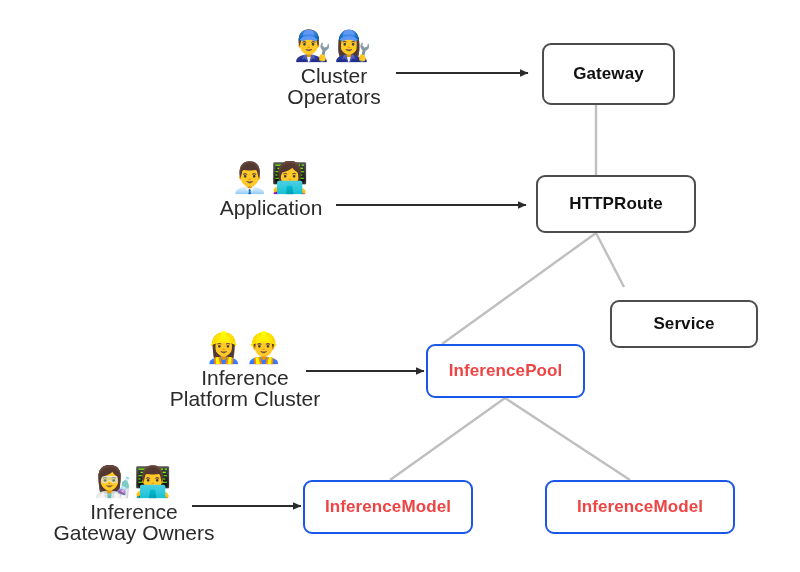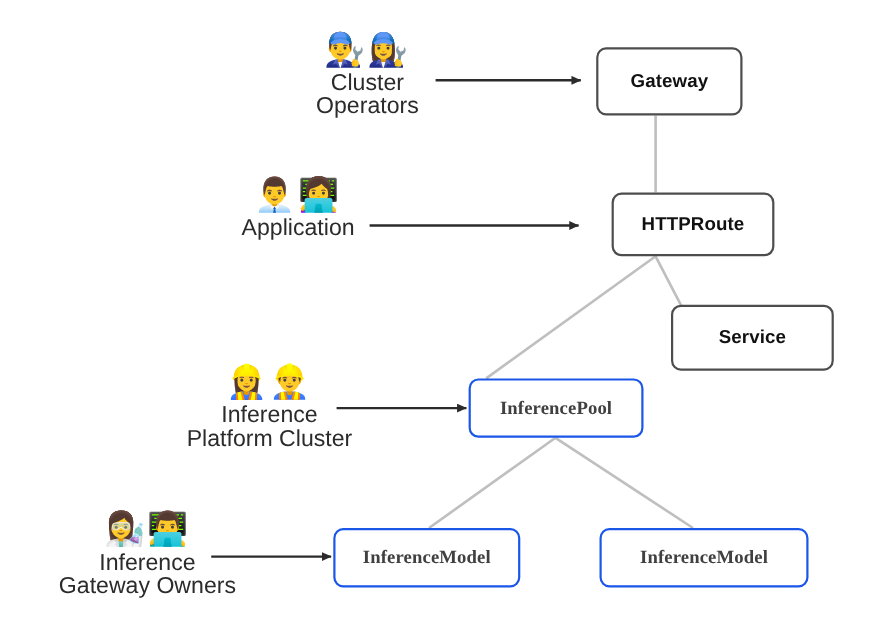--- a/index.html
+++ b/index.html
@@ -60,22 +60,21 @@
     font-weight: bold;
     font-size: 17px;
     letter-spacing: 0.1px;
   }
   .node.k8s {
     border: 2px solid #4d4d4d;
     color: #111111;
   }
   .node.gie {
     border: 2px solid #1a56e8;
-    color: #404040;
-    font-family: Liberation Serif, serif;
+    color: #ef4444;
   }
 </style>
 </head>
 <body>
 
 <div id="canvas">
 
   <svg id="edges" viewBox="0 0 800 572" width="800" height="572">
     <defs>
       <marker id="arrowhead" markerWidth="9" markerHeight="8" refX="8.5" refY="4" orient="auto" markerUnits="userSpaceOnUse">
@@ -115,24 +114,24 @@
       <div class="actor" style="left: 48px; top: 464px; width: 172px;">
         <div class="actor-emojis">👩‍🔬👨‍💻</div>
         <div class="actor-label">Inference</div>
         <div class="actor-label">Gateway Owners</div>
       </div>
     </div>
   <div id="node-layer">
       <div class="node k8s" style="left: 542px; top: 43px; width: 133px; height: 62px;">
         <span>Gateway</span>
       </div>
-      <div class="node k8s" style="left: 556px; top: 175px; width: 148px; height: 58px;">
+      <div class="node k8s" style="left: 536px; top: 175px; width: 160px; height: 58px;">
         <span>HTTPRoute</span>
       </div>
-      <div class="node k8s" style="left: 610px; top: 277px; width: 148px; height: 60px;">
+      <div class="node k8s" style="left: 610px; top: 300px; width: 148px; height: 48px;">
         <span>Service</span>
       </div>
       <div class="node gie" style="left: 426px; top: 344px; width: 159px; height: 54px;">
         <span>InferencePool</span>
       </div>
       <div class="node gie" style="left: 303px; top: 480px; width: 170px; height: 54px;">
         <span>InferenceModel</span>
       </div>
       <div class="node gie" style="left: 545px; top: 480px; width: 190px; height: 54px;">
         <span>InferenceModel</span>

